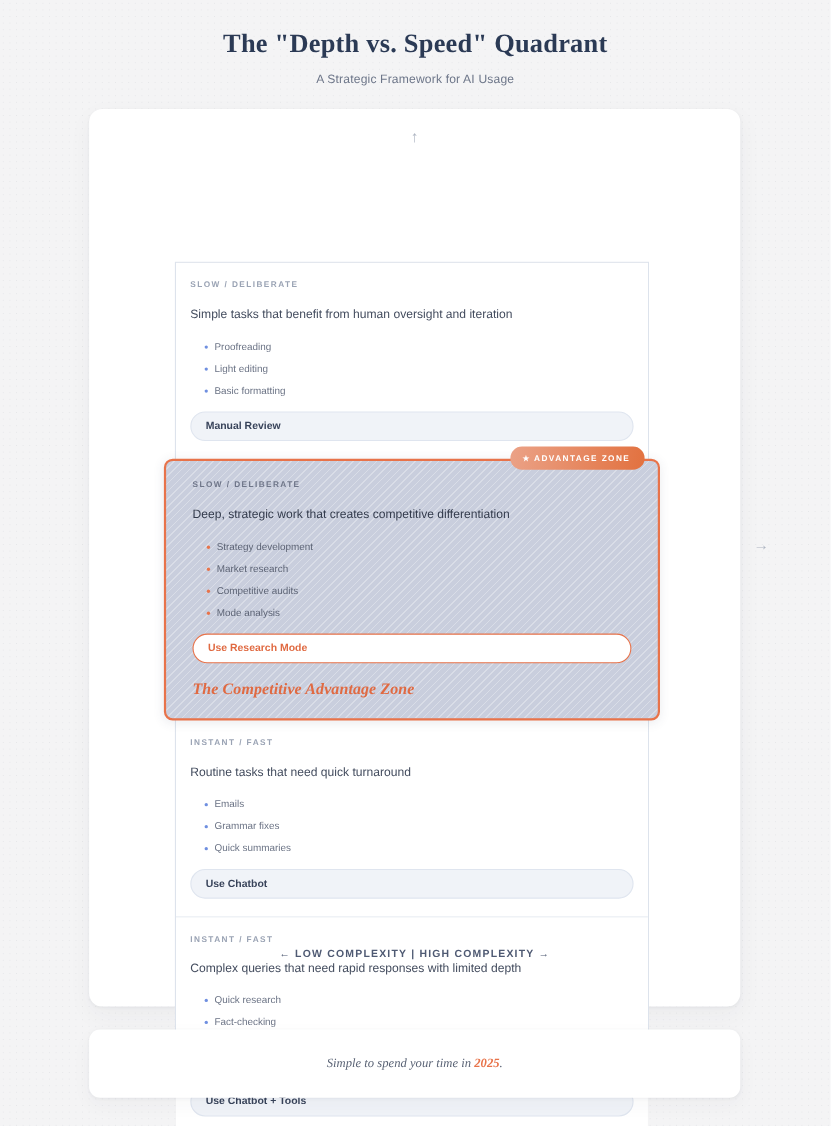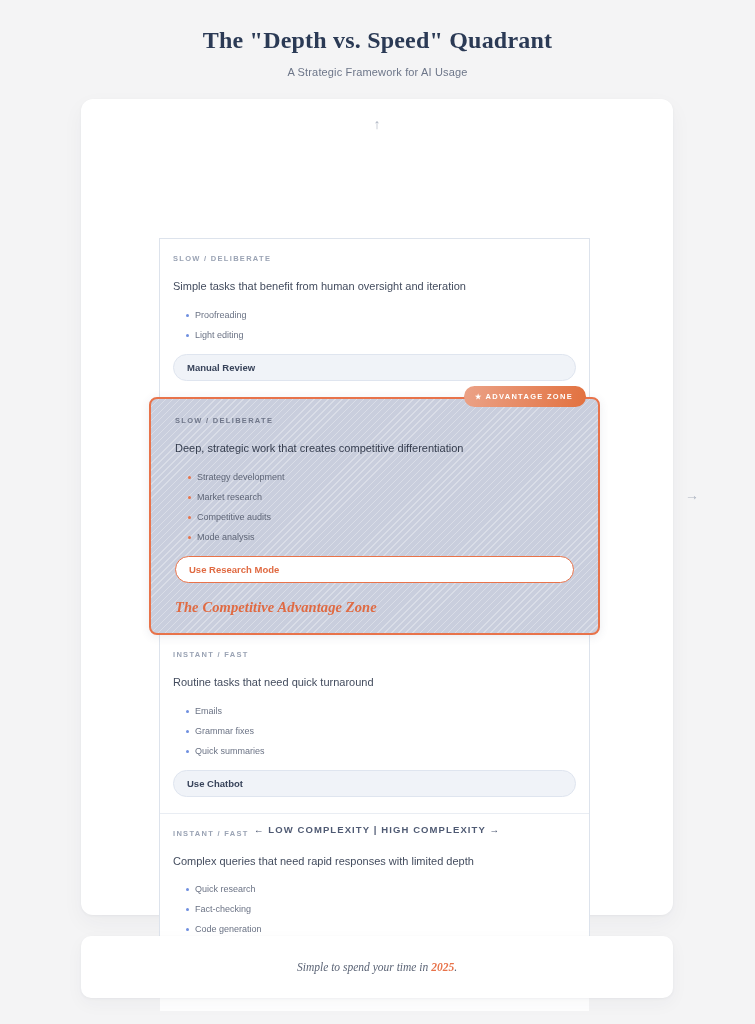--- a/index.html
+++ b/index.html
@@ -199,21 +199,21 @@
     font-size: 14.5px;
     color: #e06a42;
     margin-top: 16px;
     letter-spacing: 0.1px;
   }
 
   
   .axis-bottom {
     position: absolute;
     left: 0;
-    top: 725px;
+    top: 763px;
     width: 100%;
     text-align: center;
     font-size: 9.5px;
     font-weight: bold;
     letter-spacing: 1.1px;
     color: #4f5a73;
   }
 
   
   .footer-card {
@@ -251,20 +251,21 @@
   <div class="axis-right">→</div>
 
   <div class="grid-container">
 
     <div class="quad-card">
       <div class="quad-label">SLOW / DELIBERATE</div>
       <div class="quad-desc">Simple tasks that benefit from human oversight and iteration</div>
       <ul class="quad-list">
         <li>Proofreading</li>
         <li>Light editing</li>
+        <li>Basic formatting</li>
       </ul>
       <button class="quad-action">Manual Review</button>
     </div>
 
     <div class="quad-card highlight">
       <div class="badge">
         <span class="star">★</span><span>ADVANTAGE ZONE</span>
       </div>
       <div class="quad-label">SLOW / DELIBERATE</div>
       <div class="quad-desc">Deep, strategic work that creates competitive differentiation</div>

